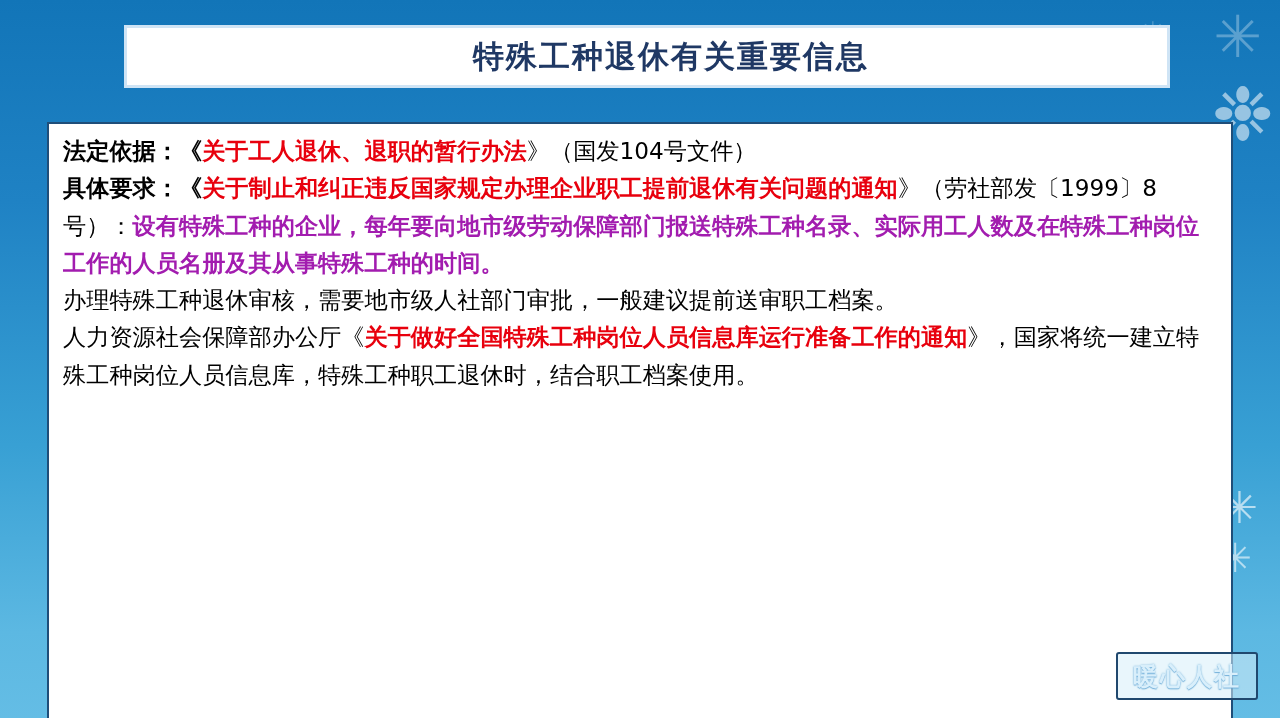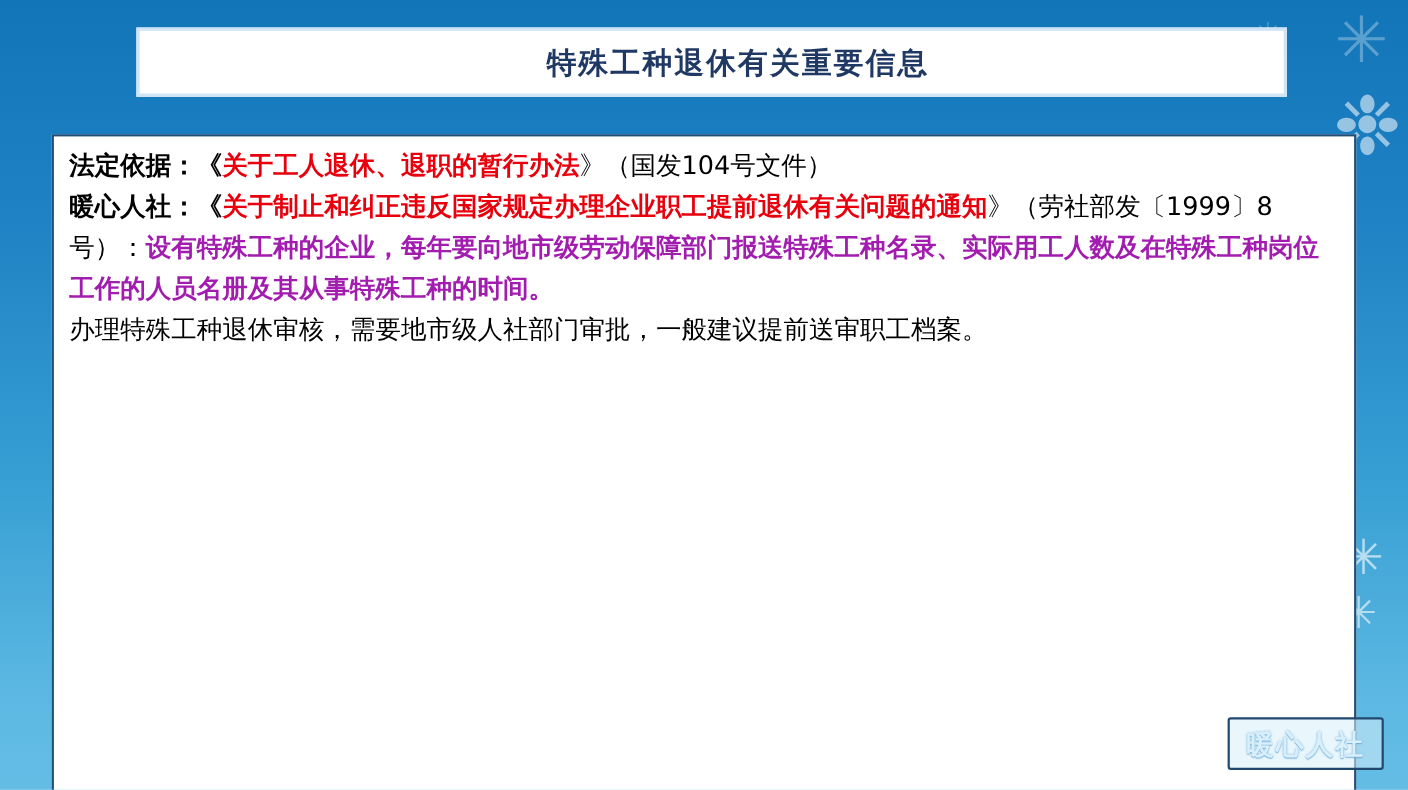--- a/index.html
+++ b/index.html
@@ -45,21 +45,21 @@
     height: 63px;
     background: #ffffff;
     border: 3px solid #cfe4f5;
     box-sizing: border-box;
     display: flex;
     align-items: center;
     justify-content: center;
   }
   #title-text {
     font-family: "DejaVu Sans", "Liberation Sans", sans-serif;
-    font-size: 27px;
+    font-size: 31px;
     font-weight: bold;
     color: #1f3864;
     letter-spacing: 2px;
     white-space: nowrap;
     margin-left: 48px;
   }
 
   
   #content-box {
     position: absolute;
@@ -126,22 +126,23 @@
   <span class="snow s5">❉</span>
   <span class="snow s6">✳</span>
 
   <div id="title-box">
     <div id="title-text">特殊工种退休有关重要信息</div>
   </div>
 
   <div id="content-box">
     <div id="content-body">
         <div class="para"><span class="black b">法定依据：《</span><span class="red">关于工人退休、退职的暂行办法</span><span class="black">》（国发104号文件）</span></div>
-        <div class="para"><span class="black b">暖心人社：《</span><span class="red">关于制止和纠正违反国家规定办理企业职工提前退休有关问题的通知</span><span class="black">》（劳社部发〔1999〕8号）：</span><span class="blue">设有特殊工种的企业，每年要向地市级劳动保障部门报送特殊工种名录、实际用工人数及在特殊工种岗位工作的人员名册及其从事特殊工种的时间。</span></div>
+        <div class="para"><span class="black b">具体要求：《</span><span class="red">关于制止和纠正违反国家规定办理企业职工提前退休有关问题的通知</span><span class="black">》（劳社部发〔1999〕8号）：</span><span class="blue">设有特殊工种的企业，每年要向地市级劳动保障部门报送特殊工种名录、实际用工人数及在特殊工种岗位工作的人员名册及其从事特殊工种的时间。</span></div>
         <div class="para"><span class="black">办理特殊工种退休审核，需要地市级人社部门审批，一般建议提前送审职工档案。</span></div>
+        <div class="para"><span class="black">人力资源社会保障部办公厅《</span><span class="red">关于做好全国特殊工种岗位人员信息库运行准备工作的通知</span><span class="black">》，国家将统一建立特殊工种岗位人员信息库，特殊工种职工退休时，结合职工档案使用。</span></div>
       </div>
   </div>
 
   <div id="watermark">
     <span id="watermark-text">暖心人社</span>
   </div>
 
 </div>
 
 </body></html>

